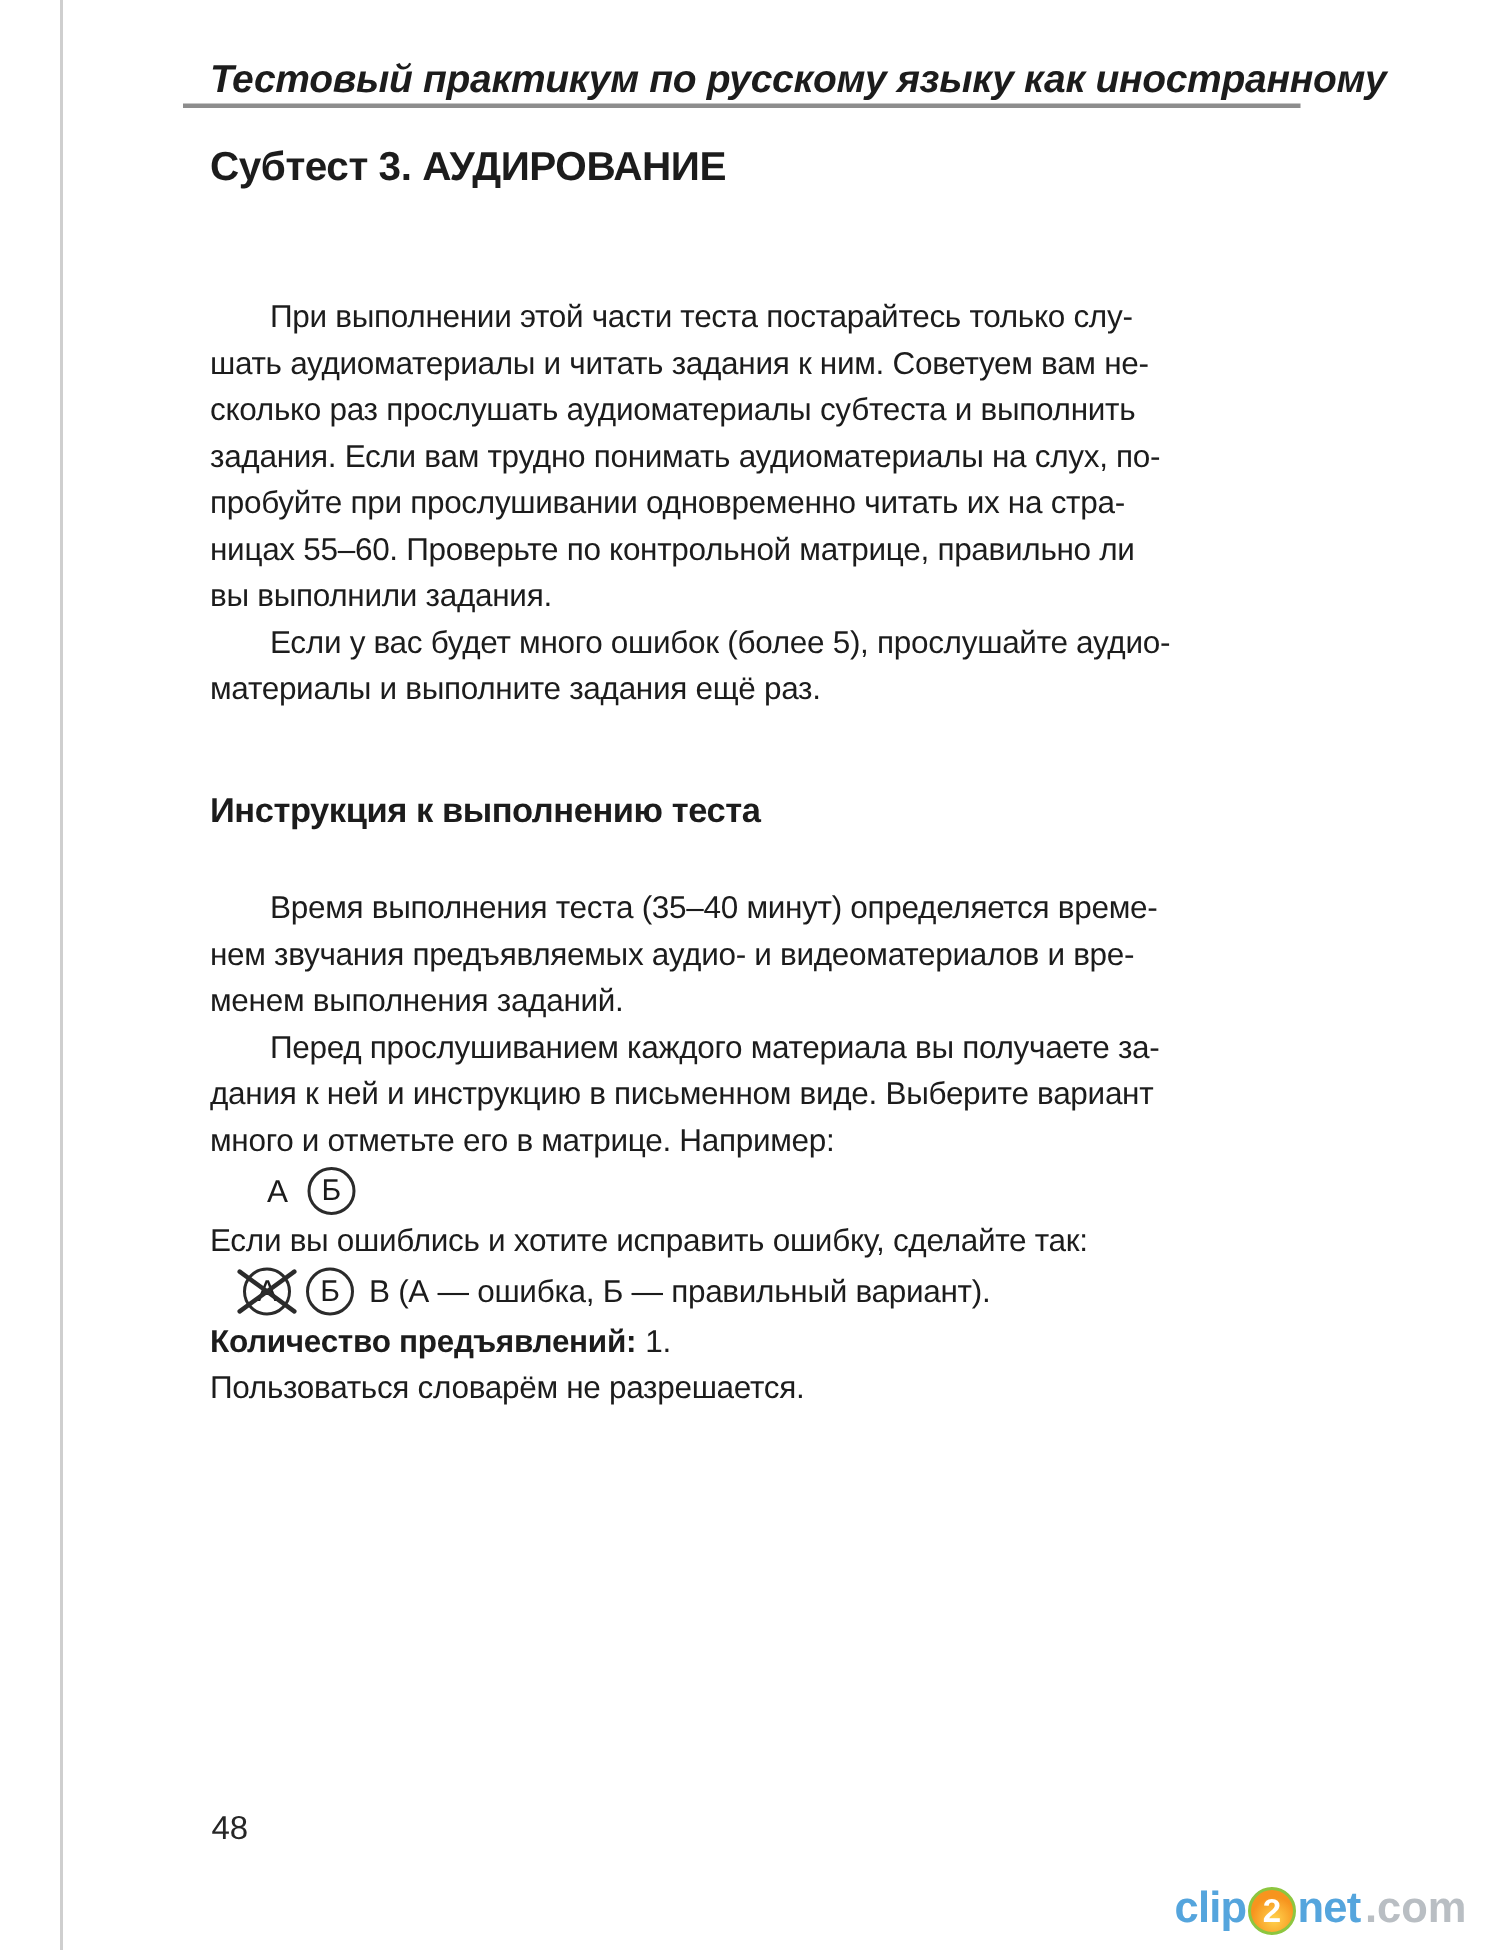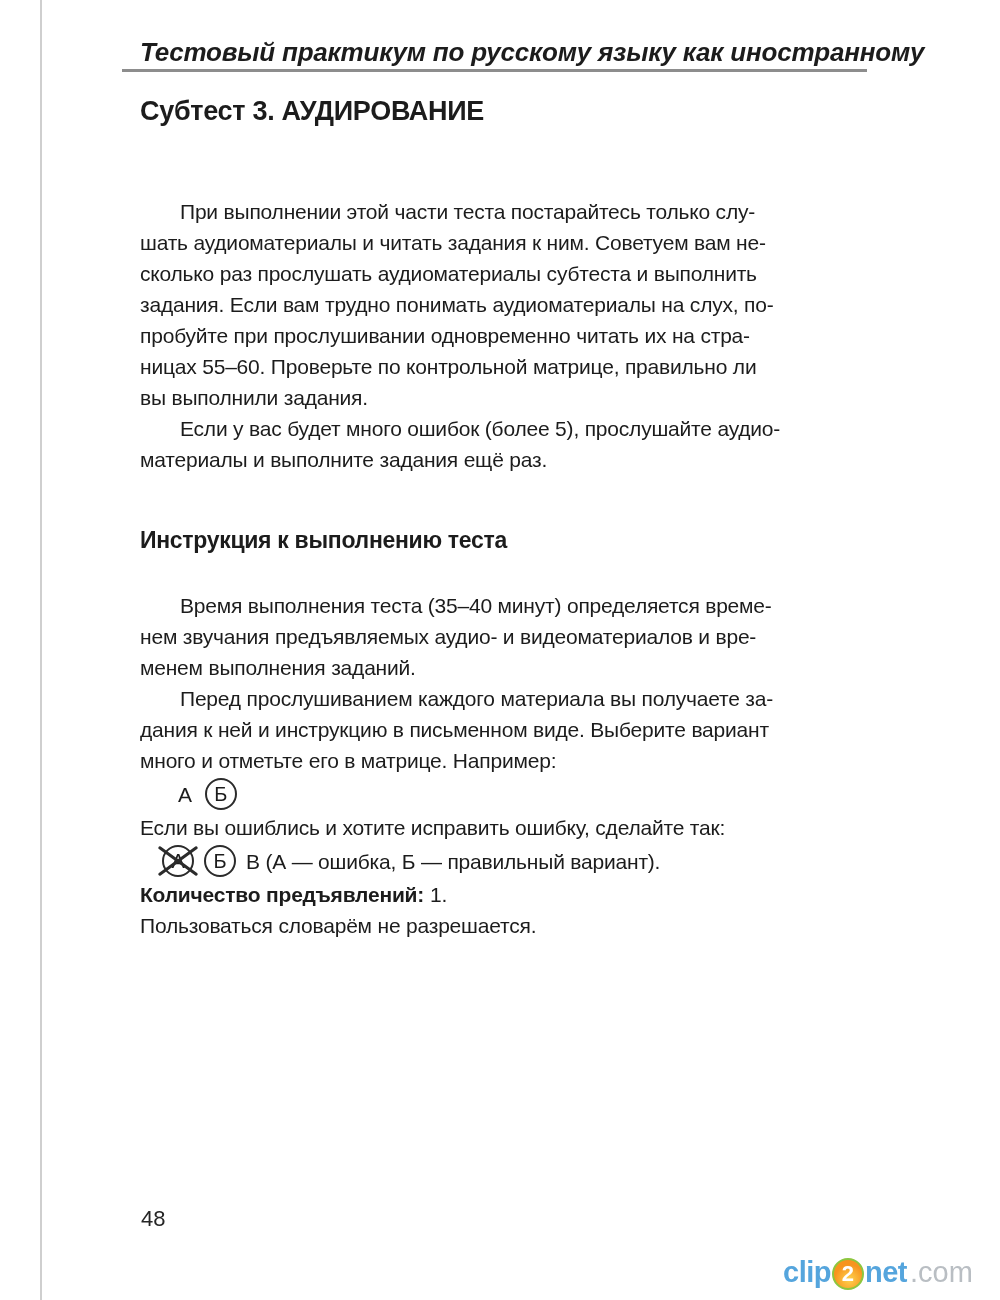--- a/index.html
+++ b/index.html
@@ -69,21 +69,21 @@
     position:absolute; left:783px; top:1258px;
     display:flex; align-items:flex-start;
     font-size:29px; font-weight:bold; line-height:1;
   }
   .wm-blue { letter-spacing:-0.5px; }
   .wm-badge {
     box-sizing:border-box; width:32px; height:32px; border-radius:50%;
     display:inline-flex; align-items:center; justify-content:center;
     color:#ffffff; font-size:22px; margin:0 1px;
   }
-  .wm-gray { font-weight:normal; margin-left:3px; }
+  .wm-gray { font-weight:bold; margin-left:3px; }
 </style>
 </head>
 <body>
 
 <div class="page">
 
   <div class="scan-edge"></div>
 
   <div class="running-head">Тестовый практикум по русскому языку как иностранному</div>
   <div class="head-rule"></div>

